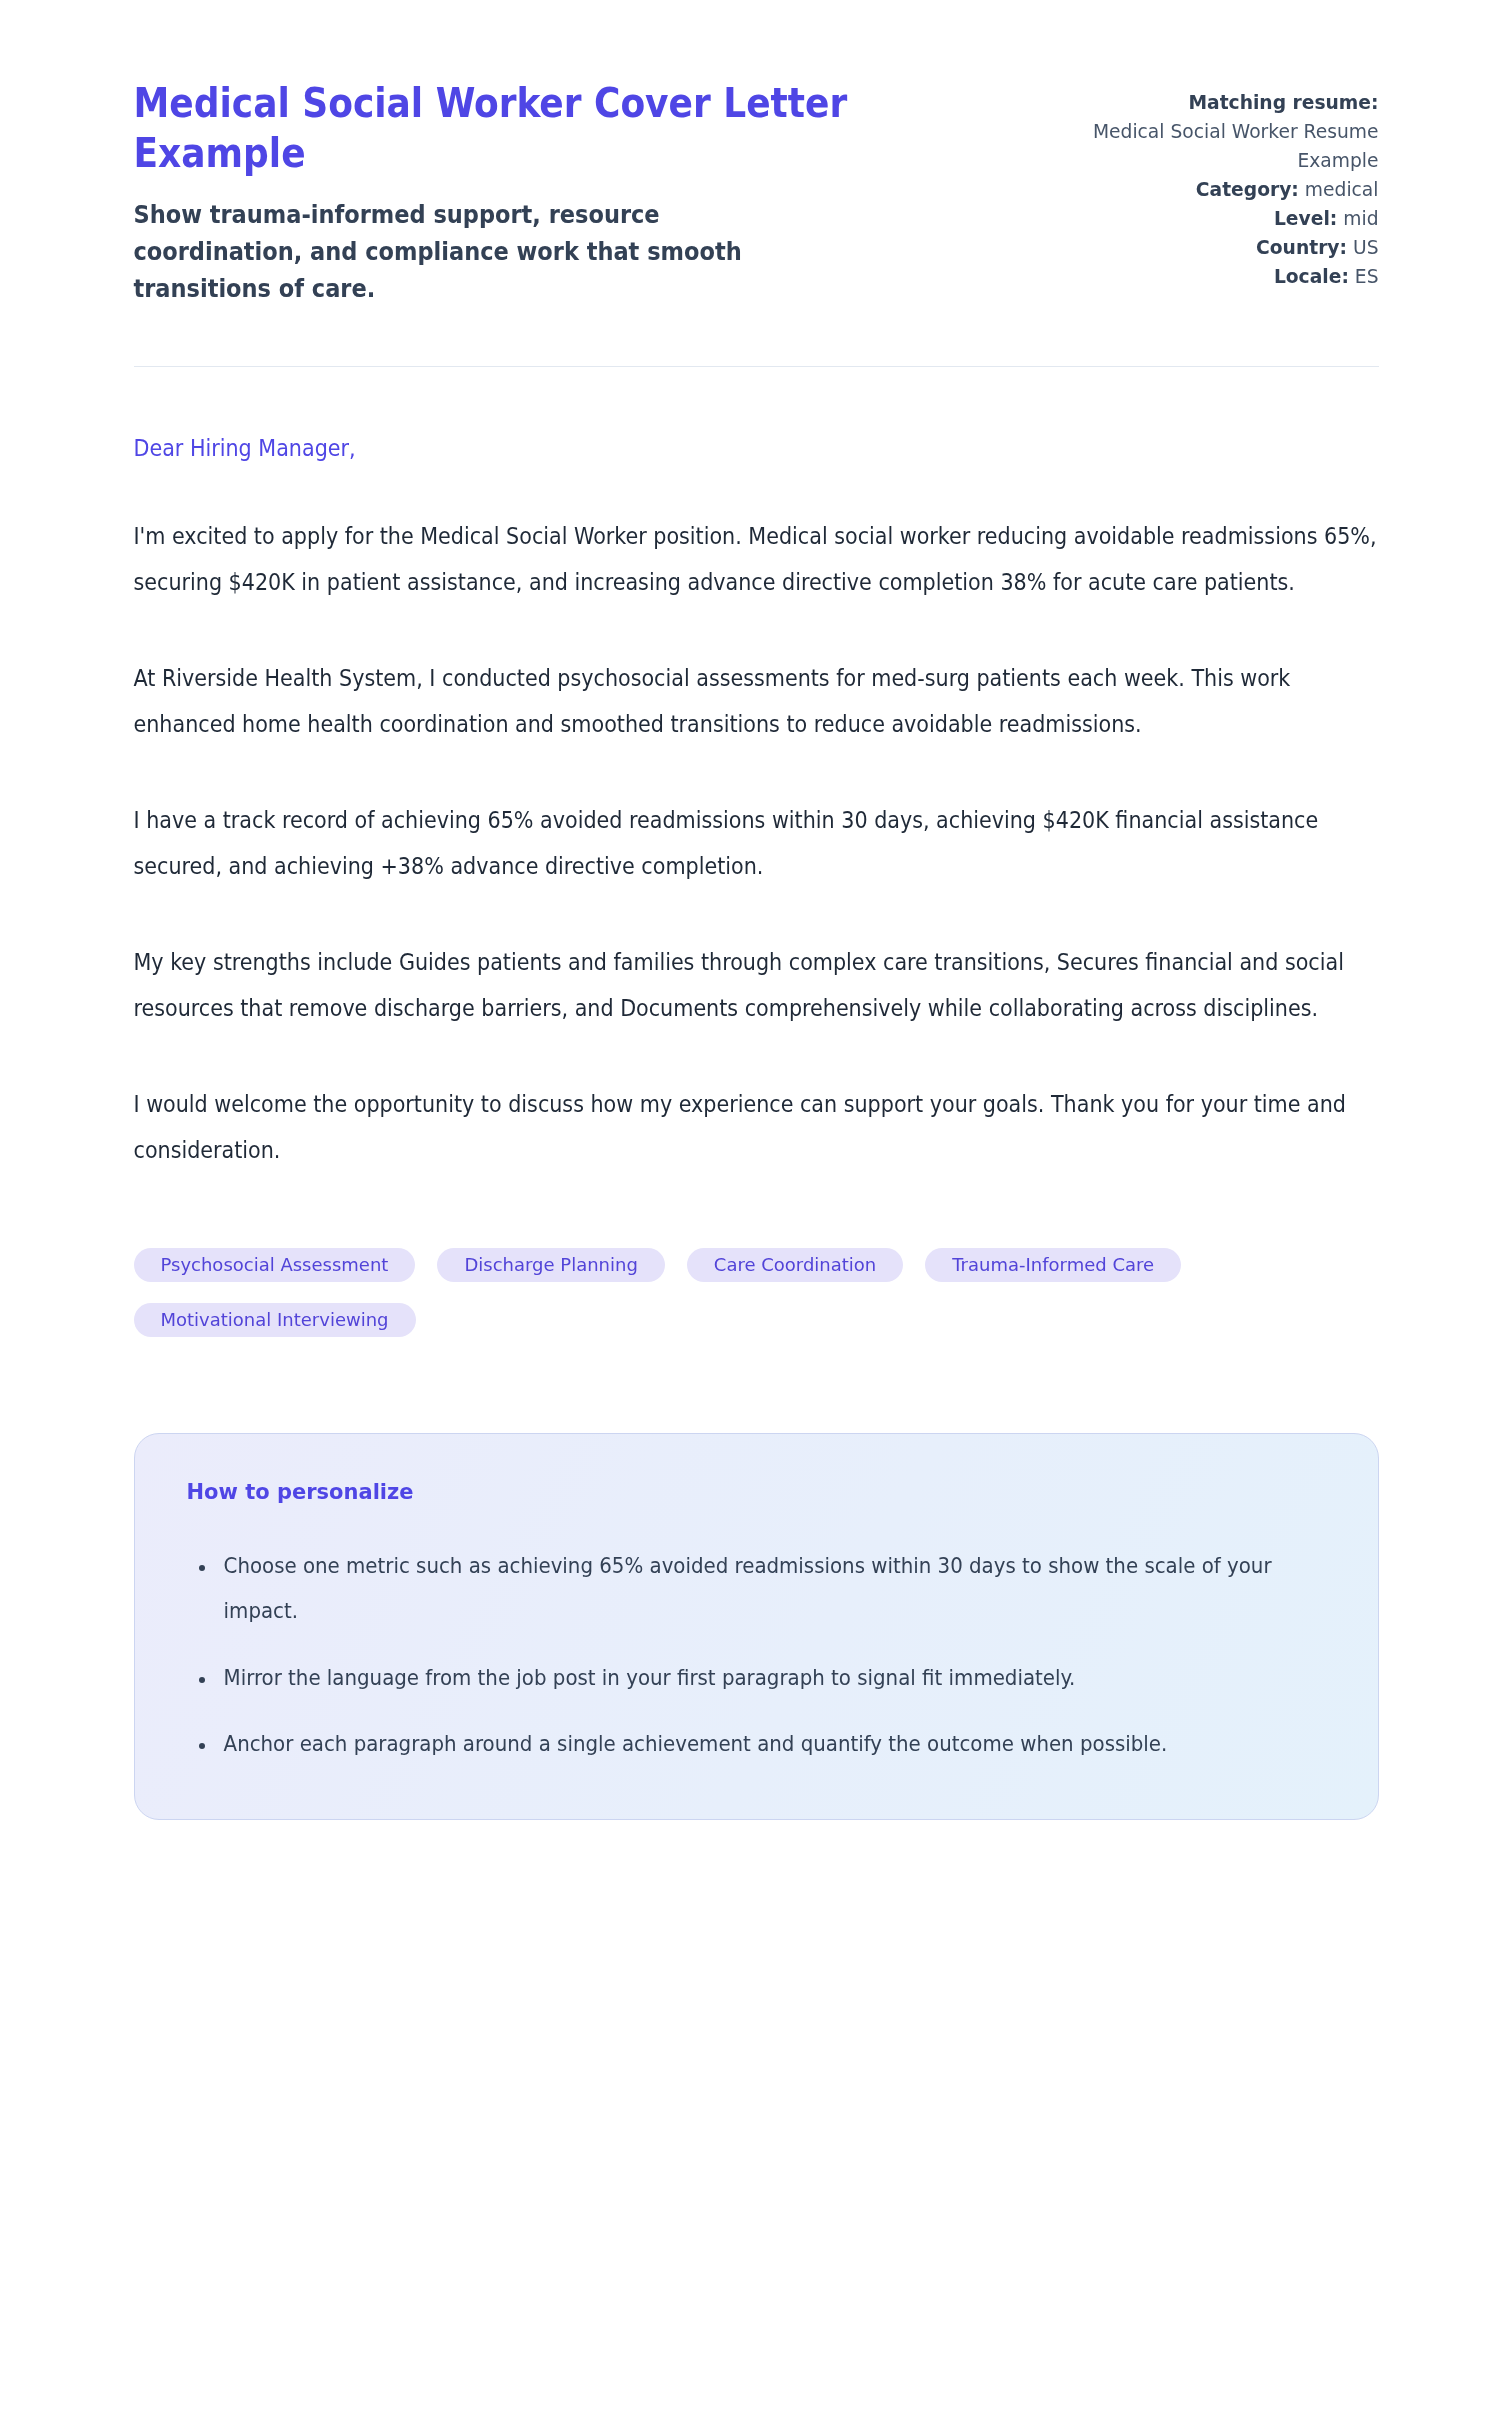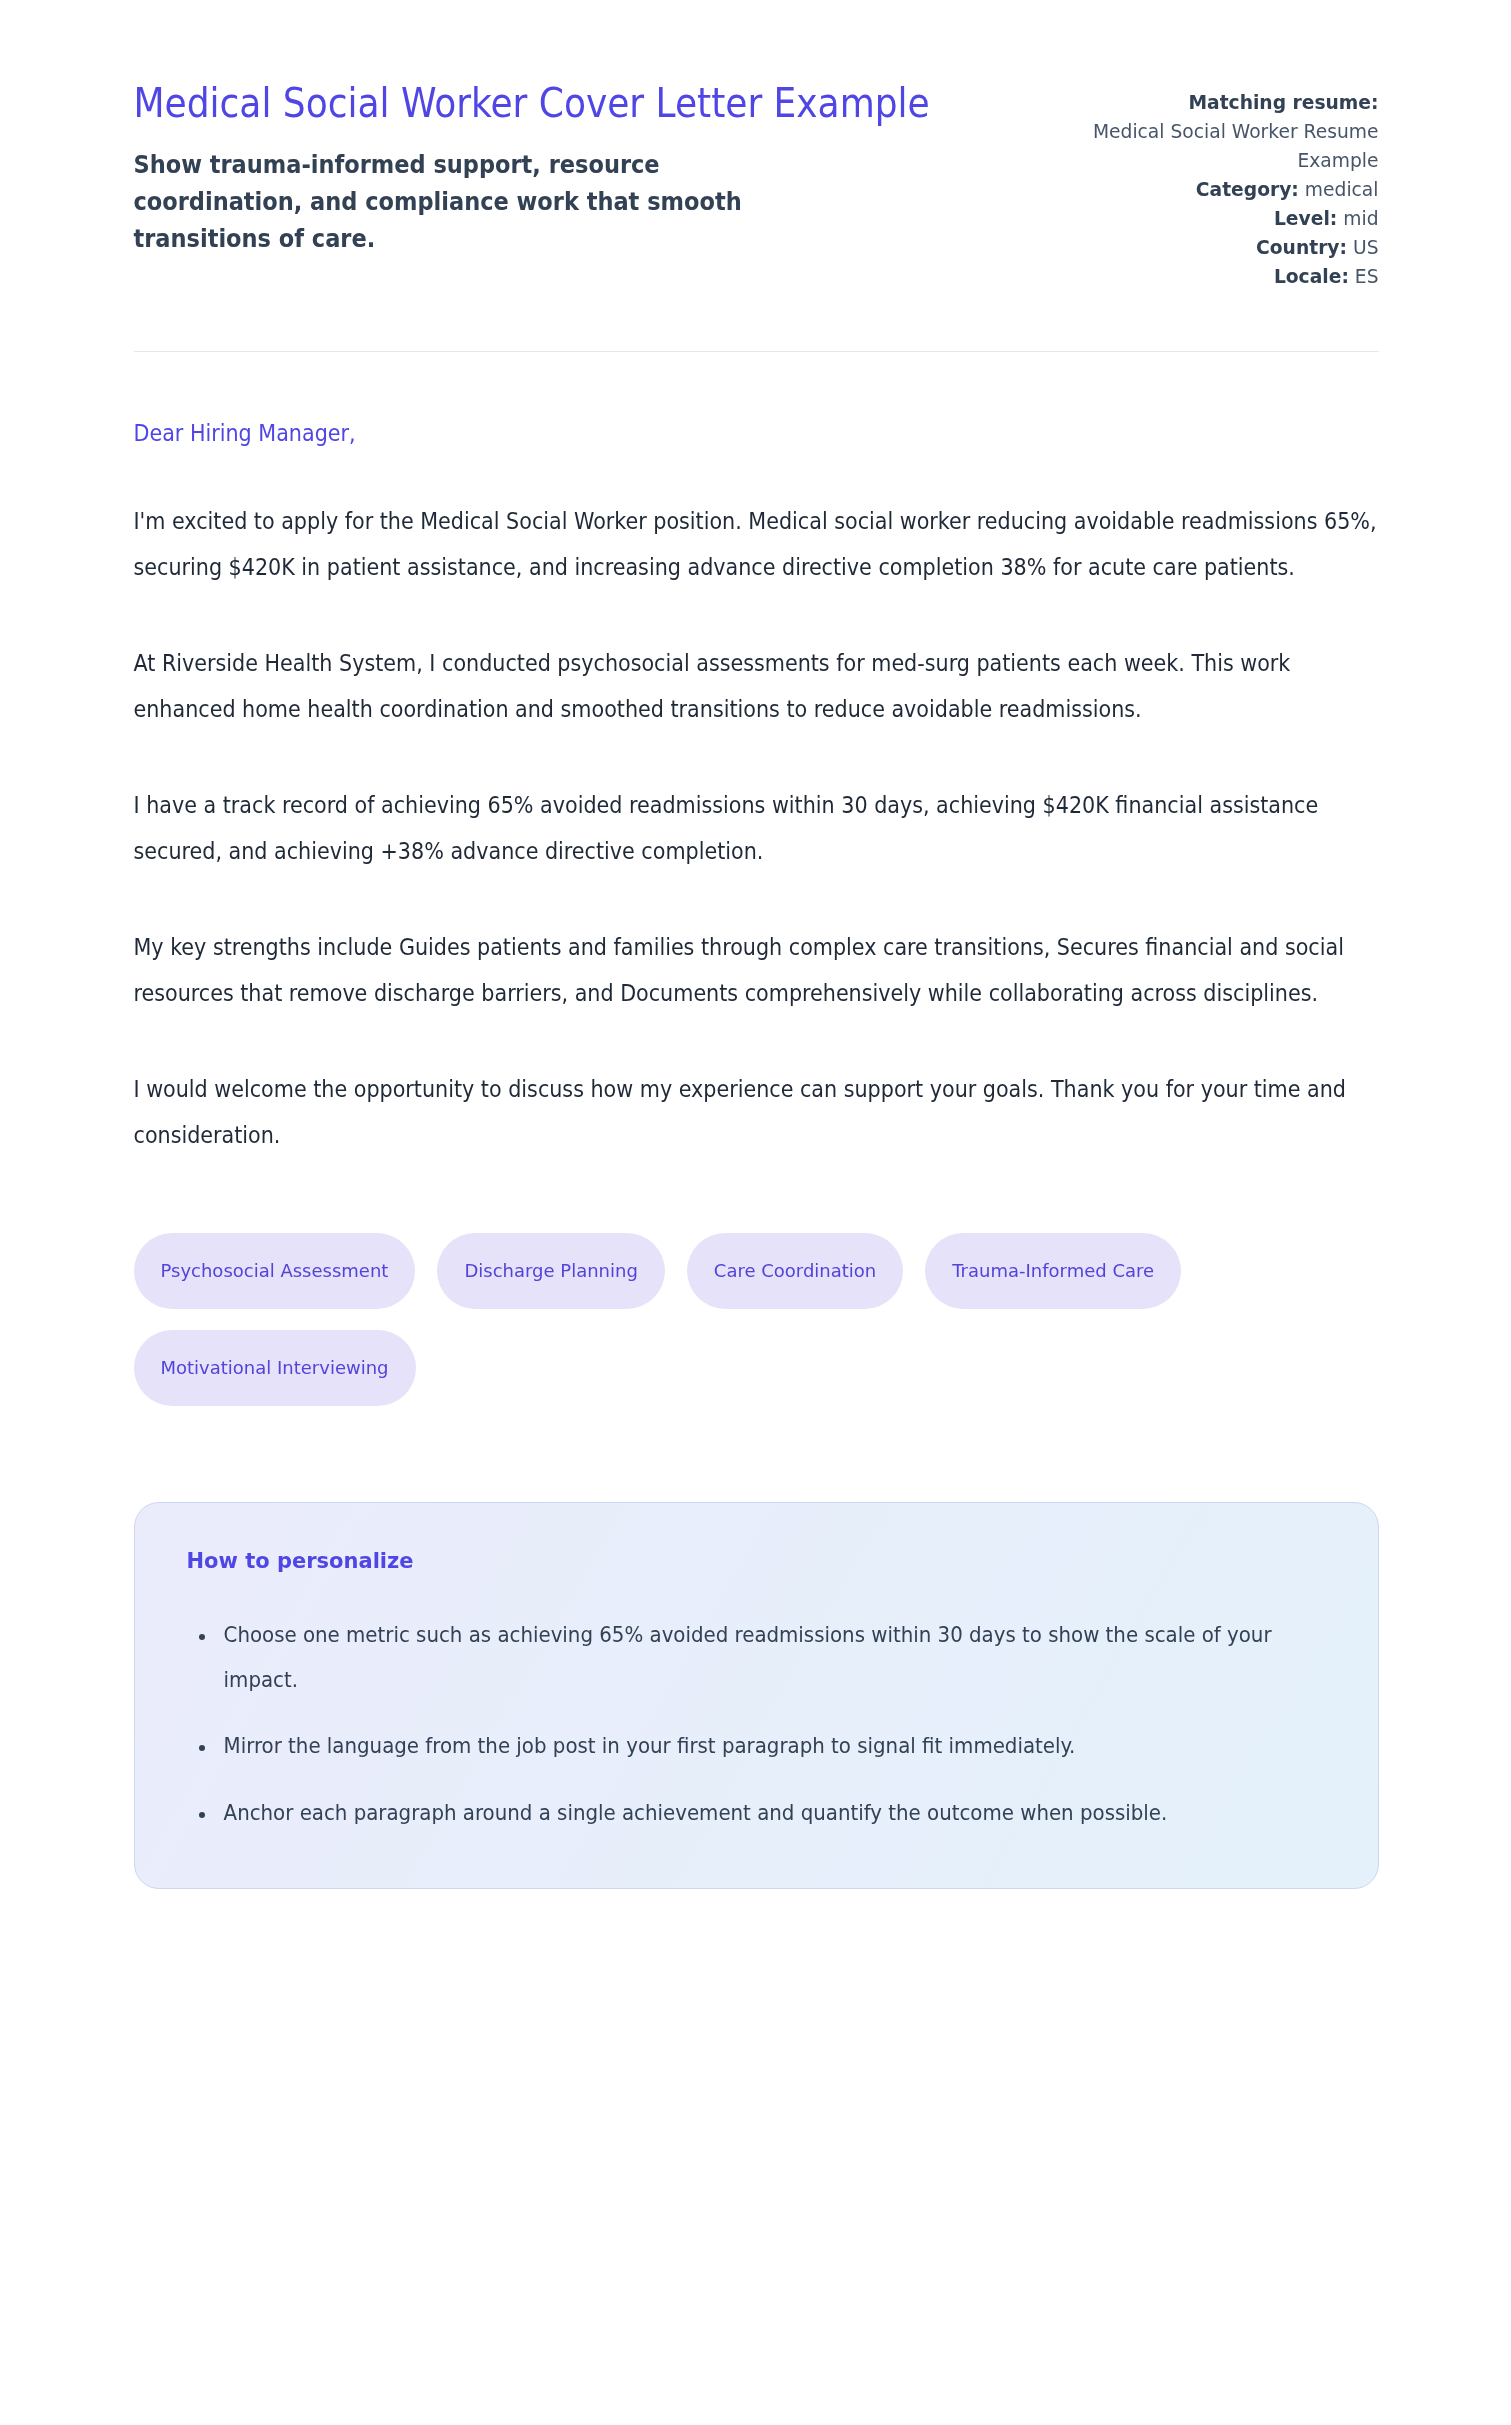--- a/index.html
+++ b/index.html
@@ -19,21 +19,21 @@
   .header-row {
     display: flex;
     justify-content: space-between;
     align-items: flex-start;
     gap: 36px;
   }
   .header-left { max-width: 871px; }
   .page-title {
     font-size: 40px;
     line-height: 1.25;
-    font-weight: 400;
+    font-weight: 700;
     font-stretch: condensed;
     color: #4f46e5;
     max-width: 836px;
   }
   .page-subtitle {
     margin-top: 18px;
     font-size: 25px;
     line-height: 1.48;
     font-weight: 700;
     font-stretch: condensed;
@@ -95,21 +95,21 @@
     flex-wrap: wrap;
     gap: 21.3px 22px;
     max-width: 1156px;
   }
   .tag {
     display: inline-block;
     background: #e5e2fa;
     color: #5244d8;
     font-size: 18px;
     line-height: 1;
-    padding: 29px 27px;
+    padding: 8px 27px;
     border-radius: 8891px;
     white-space: nowrap;
   }
   
   .tips-card {
     margin-top: 96px;
     margin-bottom: 87px;
     border: 1.8px solid #ccd5f1;
     border-radius: 25px;
     background: linear-gradient(120deg, #ebecfb 0%, #e7effb 55%, #e4f1fb 100%);

